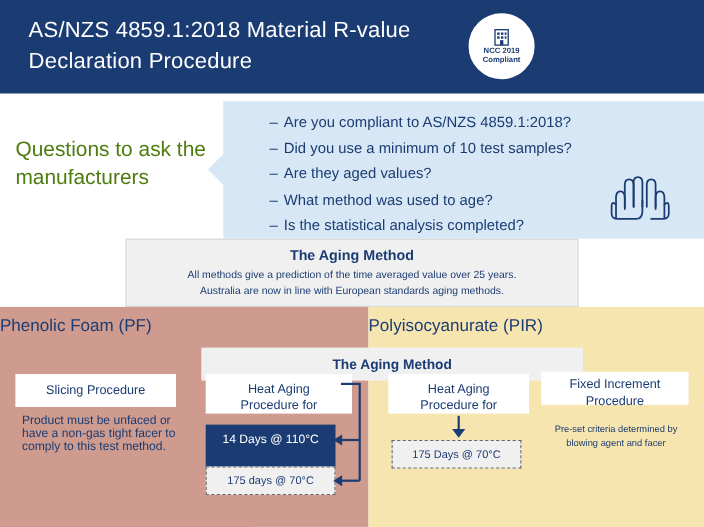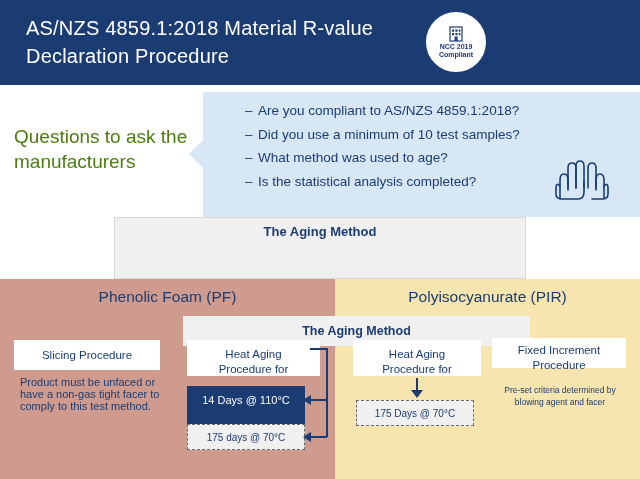--- a/index.html
+++ b/index.html
@@ -86,21 +86,21 @@
   
   .col-pf {
     position: absolute; left: 0; top: 279px; width: 335px; height: 200px;
     background: #cf9b8e;
   }
   .col-pir {
     position: absolute; left: 335px; top: 279px; width: 305px; height: 200px;
     background: #f7e5b0;
   }
   .col-title {
-    text-align: center; color: #1b3c73; font-size: 15.5px;
+    color: #1b3c73; font-size: 15.5px;
     margin-top: 9px;
   }
 
   
   .aging-mid {
     position: absolute; left: 183px; top: 316px; width: 347px; height: 30px;
     background: #f0f0f0;
   }
   .aging-mid-title {
     text-align: center; color: #1b3c73; font-size: 12.5px; font-weight: 700;
@@ -209,37 +209,42 @@
     <div class="badge-l2">Compliant</div>
   </div>
 </div>
 
 <div class="questions-arrow"></div>
 <div class="questions-band"></div>
 <div class="questions-label">Questions to ask the manufacturers</div>
 <div class="q-list">
   <div class="q-item"><span class="q-dash">–</span><span>Are you compliant to AS/NZS 4859.1:2018?</span></div>
   <div class="q-item"><span class="q-dash">–</span><span>Did you use a minimum of 10 test samples?</span></div>
+  <div class="q-item"><span class="q-dash">–</span><span>Are they aged values?</span></div>
   <div class="q-item"><span class="q-dash">–</span><span>What method was used to age?</span></div>
   <div class="q-item"><span class="q-dash">–</span><span>Is the statistical analysis completed?</span></div>
 </div>
 <svg class="hands-icon" width="60" height="48" viewBox="0 0 60 48">
   <g fill="none" stroke="#1b3c73" stroke-width="1.6" stroke-linecap="round">
     <path d="M8 46 L8 28 Q8 22 12 22 Q16 22 16 28 L16 38"></path>
     <path d="M16 36 L16 16 Q16 11 20 11 Q24 11 24 16 L24 36"></path>
     <path d="M24 36 L24 14 Q24 9 28 9 Q32 9 32 14 L32 36"></path>
     <path d="M8 34 Q4 30 4 36 L4 42 Q4 47 10 47 L26 47 Q32 47 32 40 L32 30"></path>
     <path d="M52 46 L52 28 Q52 22 48 22 Q44 22 44 28 L44 38"></path>
     <path d="M44 36 L44 16 Q44 11 40 11 Q36 11 36 16 L36 36"></path>
     <path d="M52 34 Q56 30 56 36 L56 42 Q56 47 50 47 L40 47"></path>
   </g>
 </svg>
 
 <div class="aging-top">
   <div class="aging-top-title">The Aging Method</div>
+  <div class="aging-top-body">
+    <div>All methods give a prediction of the time averaged value over 25 years.</div>
+    <div>Australia are now in line with European standards aging methods.</div>
+  </div>
 </div>
 
 <div class="col-pf">
   <div class="col-title">Phenolic Foam (PF)</div>
 </div>
 <div class="col-pir">
   <div class="col-title">Polyisocyanurate (PIR)</div>
 </div>
 
 <div class="aging-mid">

